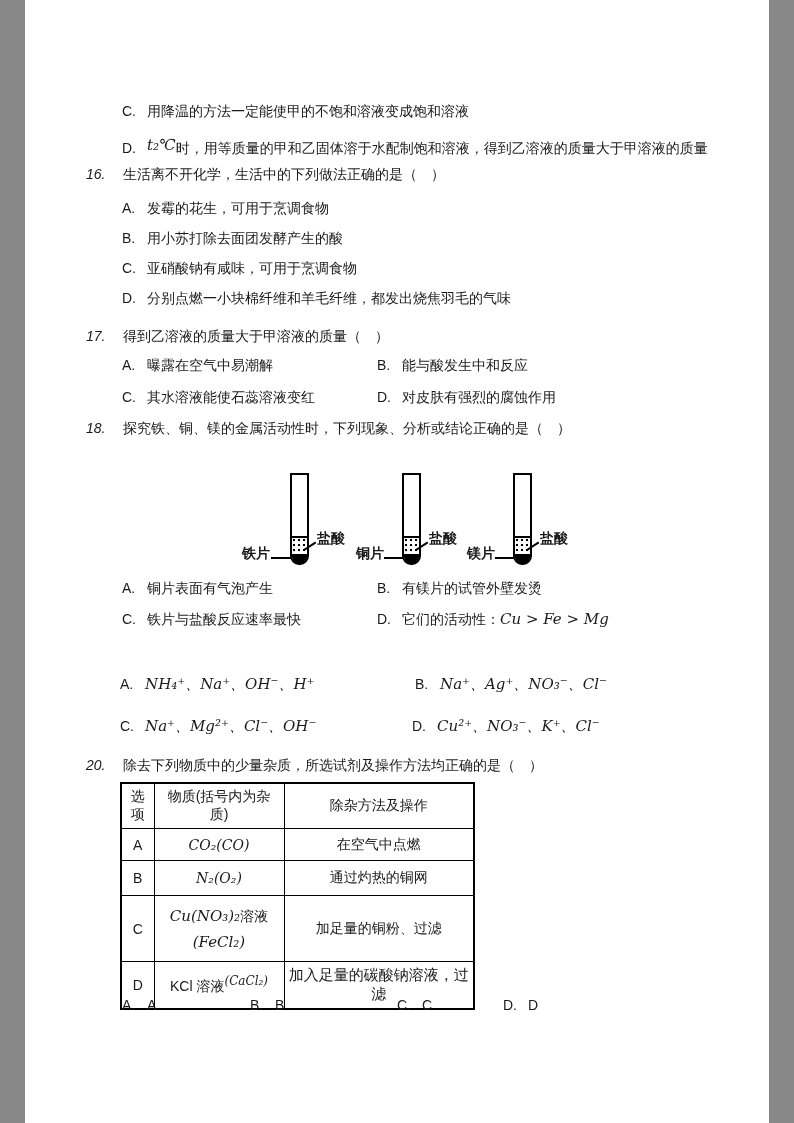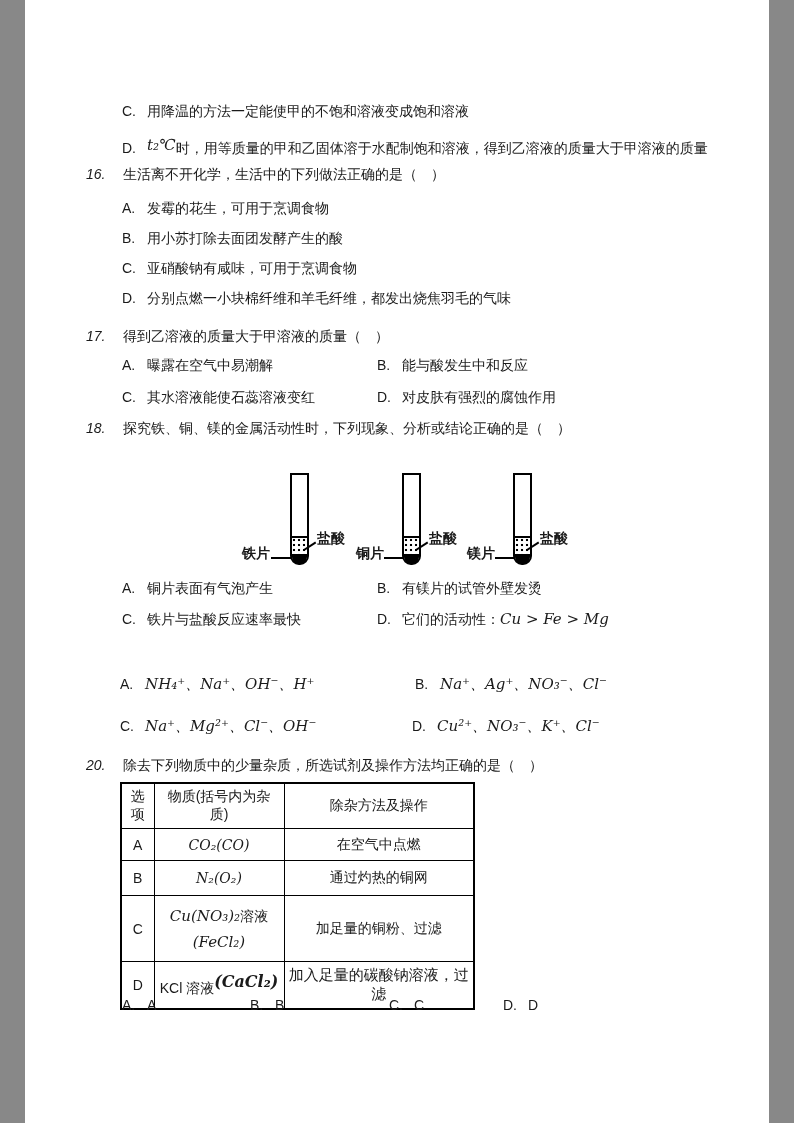--- a/index.html
+++ b/index.html
@@ -49,21 +49,21 @@
     border-collapse:collapse;table-layout:fixed;
     border:2px solid #000;
   }
   .qtable th,.qtable td{
     border:1px solid #000;
     text-align:center;vertical-align:middle;
     font-weight:normal;font-size:14px;padding:4px;
     overflow:hidden;
   }
   .cell-2line{line-height:26px;}
-  .sup{vertical-align:super;font-size:16px;font-weight:bold;}
+  .sup{vertical-align:super;font-size:12px;}
 </style>
 </head>
 <body>
 
 <div class="page">
 
   <div class="row" style="top:101px;left:97px">
     <span class="opt-label">C.</span><span>用降温的方法一定能使甲的不饱和溶液变成饱和溶液</span>
   </div>
   <div class="row" style="top:138px;left:97px">
@@ -200,20 +200,20 @@
     </tr>
   </tbody>
     </table>
 
   <div class="row" style="top:995px;left:97px">
     <span class="opt-label">A.</span><span>A</span>
   </div>
   <div class="row" style="top:995px;left:225px">
     <span class="opt-label">B.</span><span>B</span>
   </div>
-  <div class="row" style="top:995px;left:364px">
+  <div class="row" style="top:995px;left:372px">
     <span class="opt-label">C.</span><span>C</span>
   </div>
   <div class="row" style="top:995px;left:478px">
     <span class="opt-label">D.</span><span>D</span>
   </div>
 
 </div>
 
 </body></html>

